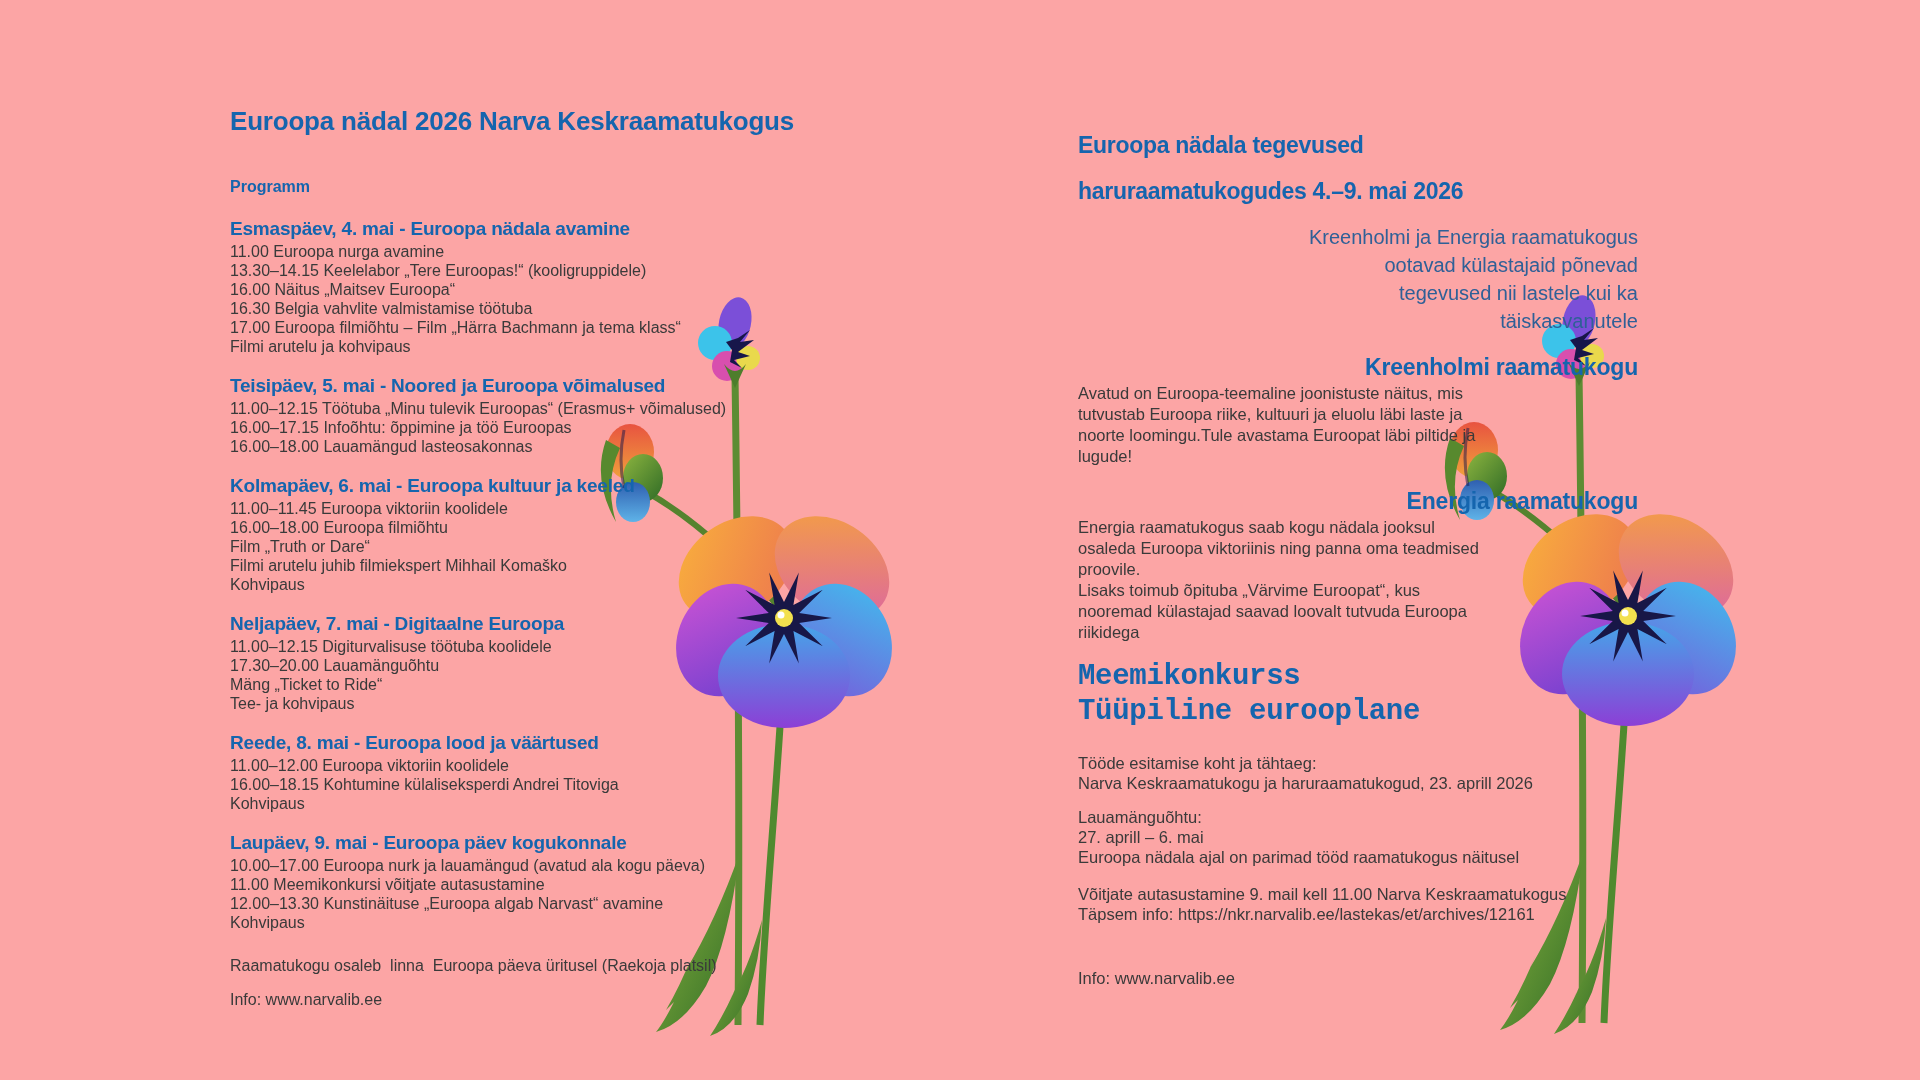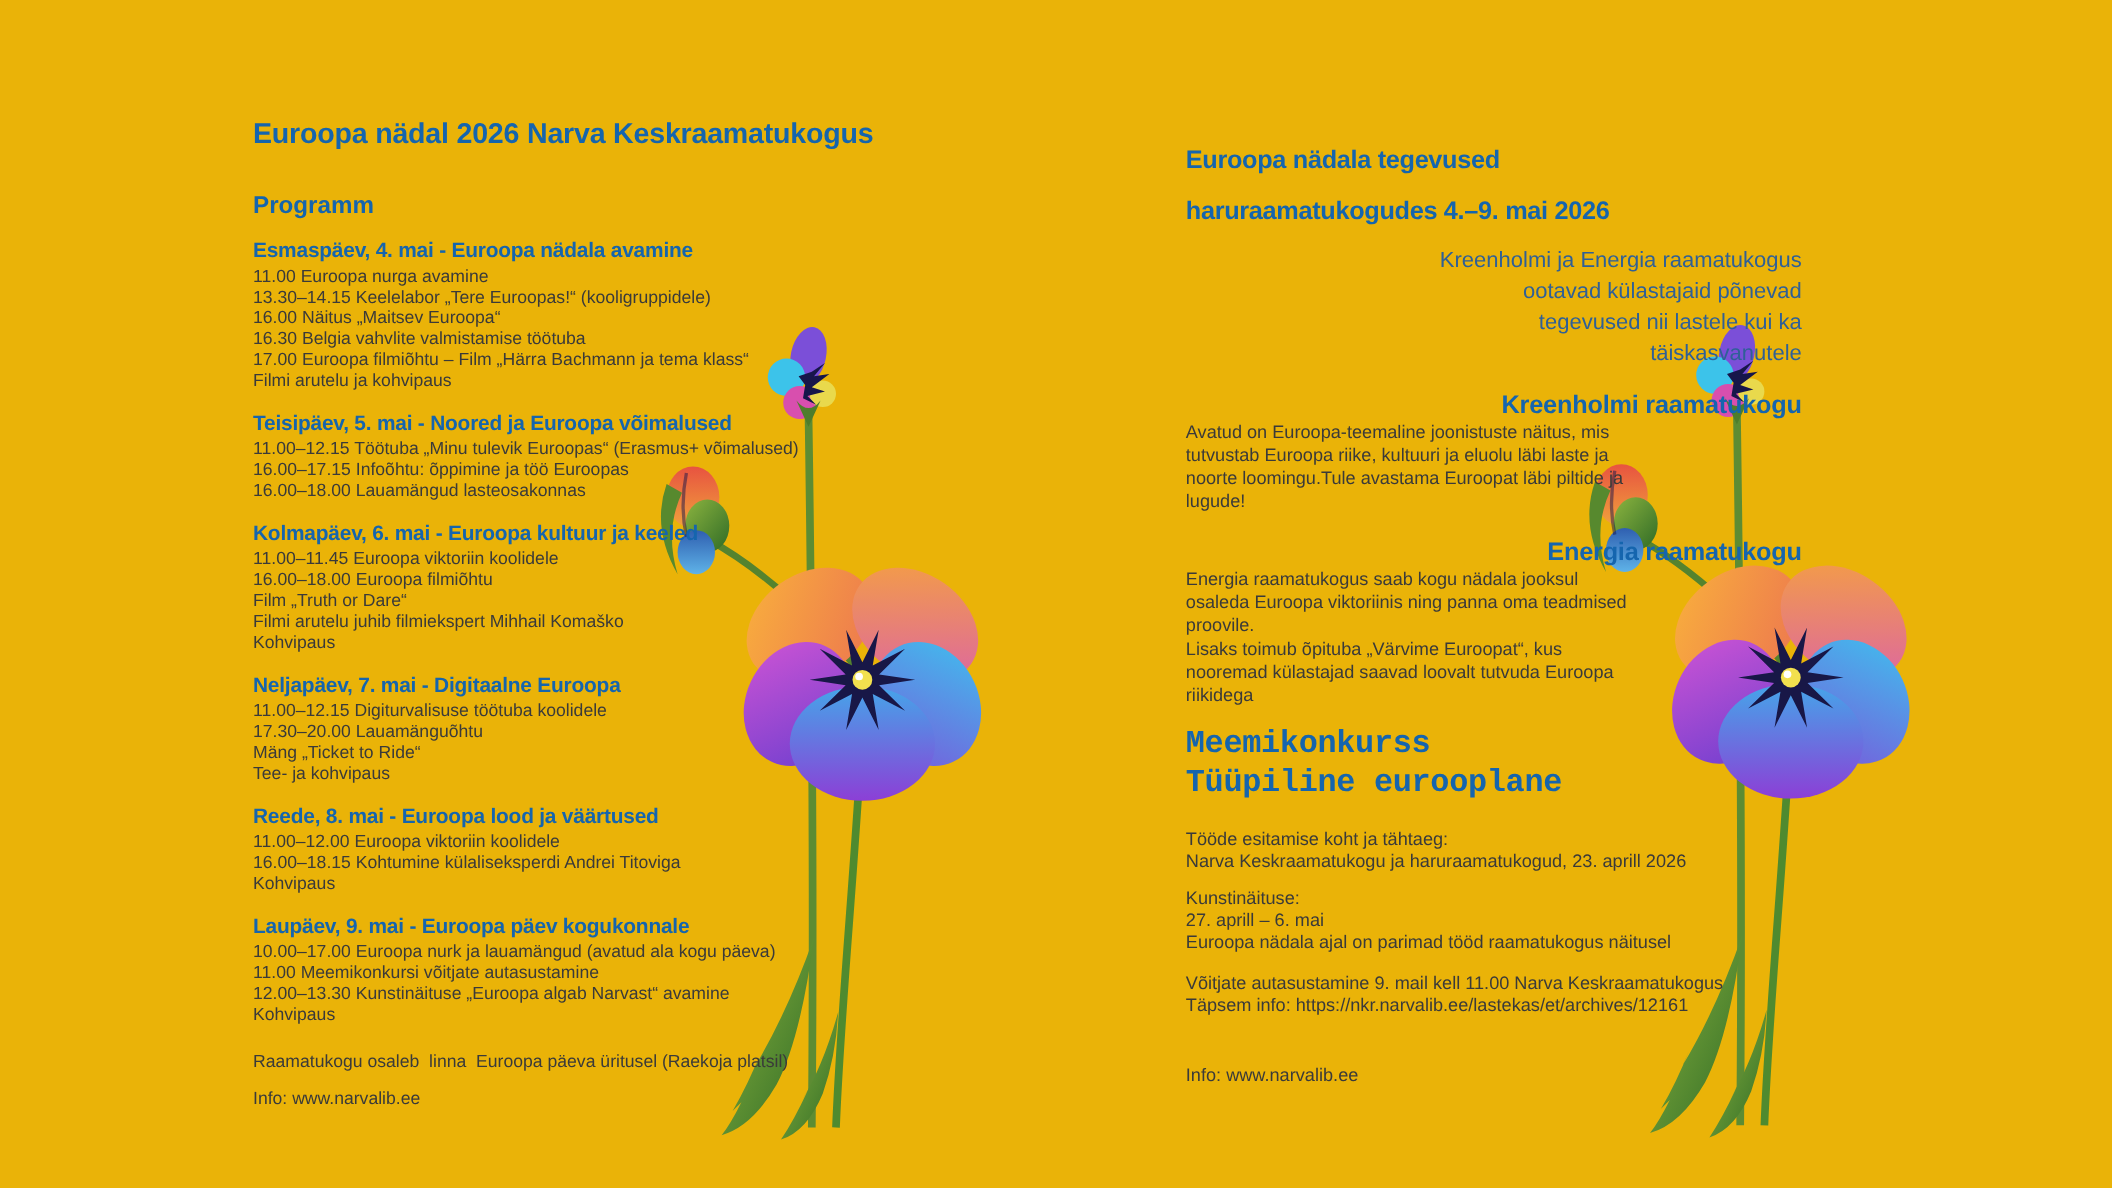--- a/index.html
+++ b/index.html
@@ -1,22 +1,22 @@
 <!DOCTYPE html>
 <html><head>
 <meta charset="utf-8">
 <style>
   html,body{margin:0;padding:0;background:#fff;}
-  #canvas{position:relative;width:1920px;height:1080px;background:#eab308;overflow:hidden;
+  #canvas{position:relative;width:1920px;height:1080px;background:#fca5a5;overflow:hidden;
           font-family:"Liberation Sans",sans-serif;color:#3a3a3a;}
   .col{position:absolute;}
   
   #left-page{left:230px;top:106px;width:590px;}
   .lp-title{font-size:26px;font-weight:bold;color:#1565ae;line-height:30px;letter-spacing:-0.2px;}
-  .lp-program{margin-top:39px;font-size:22px;font-weight:bold;color:#1565ae;line-height:24px;}
+  .lp-program{margin-top:39px;font-size:16px;font-weight:bold;color:#1565ae;line-height:24px;}
   .day{margin-top:20px;}
   .day:first-of-type{margin-top:8px;}
   .day-heading{font-size:19px;font-weight:bold;color:#1565ae;line-height:19px;margin-bottom:4px;letter-spacing:-0.2px;}
   .line{font-size:16px;line-height:19px;color:#3a3a3a;white-space:pre-wrap;}
   .lp-footer{margin-top:24px;font-size:16px;line-height:20px;white-space:pre-wrap;}
   .lp-info{margin-top:14px;font-size:16px;line-height:20px;}
   
   #right-page{left:1078px;top:122px;width:560px;}
   .rp-title{font-size:23px;font-weight:bold;color:#1565ae;line-height:46px;letter-spacing:-0.3px;white-space:nowrap;}
   .rp-intro{margin-top:9px;}
@@ -222,21 +222,21 @@
     </div>
 
     <div class="rp-contest">Meemikonkurss</div>
     <div class="rp-contest" style="margin-top:0;">Tüüpiline eurooplane</div>
 
     <div class="rp-g1">
         <div class="line">Tööde esitamise koht ja tähtaeg:</div>
         <div class="line">Narva Keskraamatukogu ja haruraamatukogud, 23. aprill 2026</div>
       </div>
     <div class="rp-g2">
-        <div class="line">Kunstinäituse:</div>
+        <div class="line">Lauamänguõhtu:</div>
         <div class="line">27. aprill – 6. mai</div>
         <div class="line">Euroopa nädala ajal on parimad tööd raamatukogus näitusel</div>
       </div>
     <div class="rp-g3">
         <div class="line">Võitjate autasustamine 9. mail kell 11.00 Narva Keskraamatukogus</div>
         <div class="line">Täpsem info: https://nkr.narvalib.ee/lastekas/et/archives/12161</div>
       </div>
 
     <div class="rp-info">Info: www.narvalib.ee</div>
   </div>

